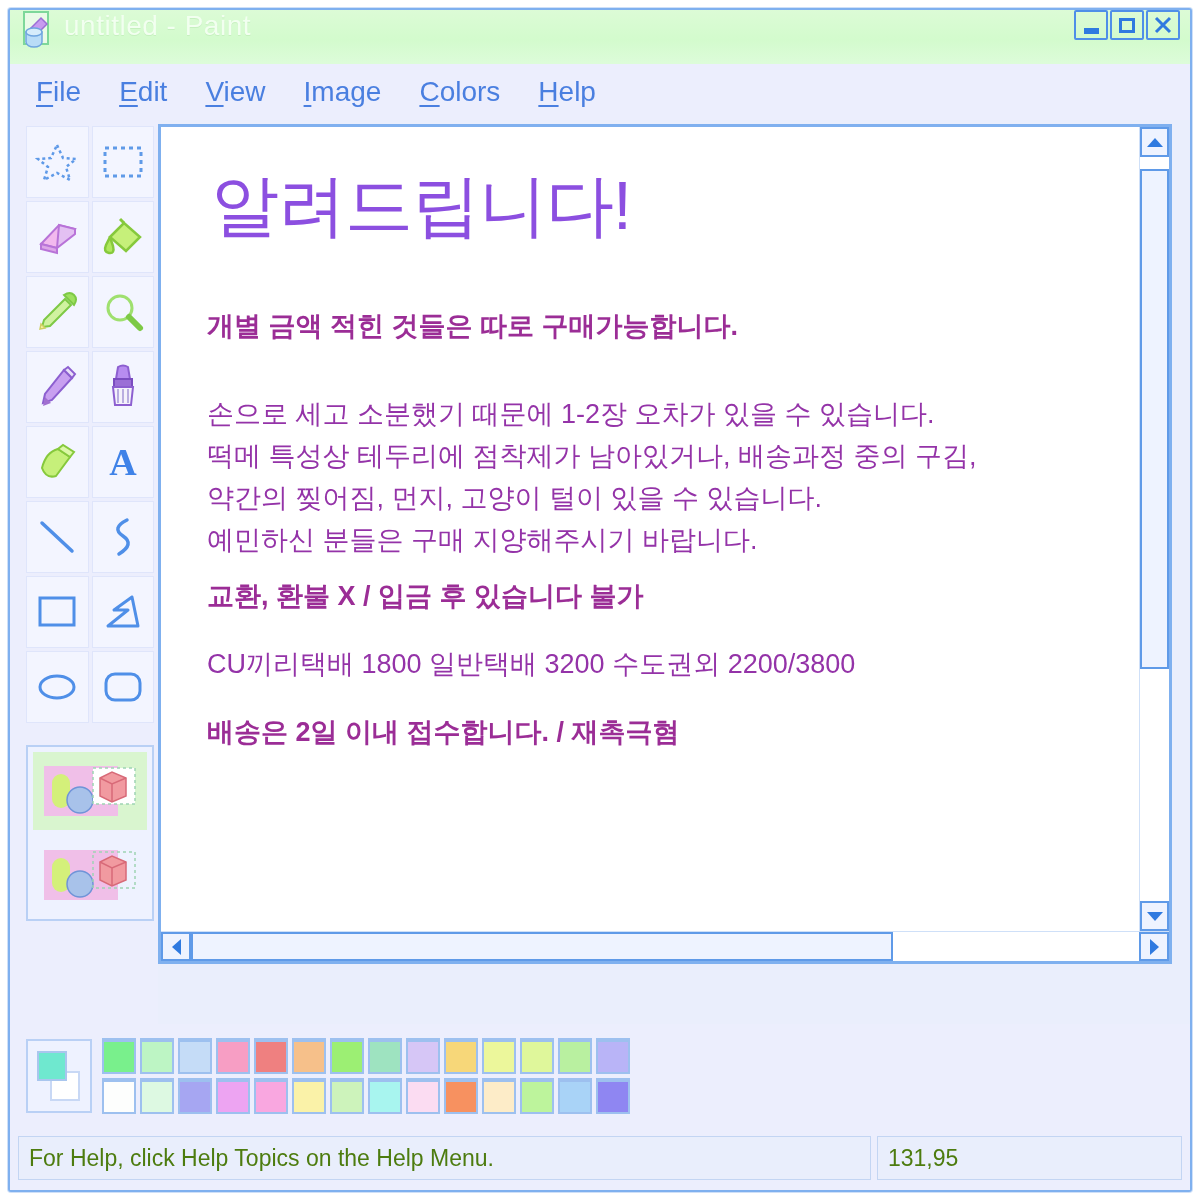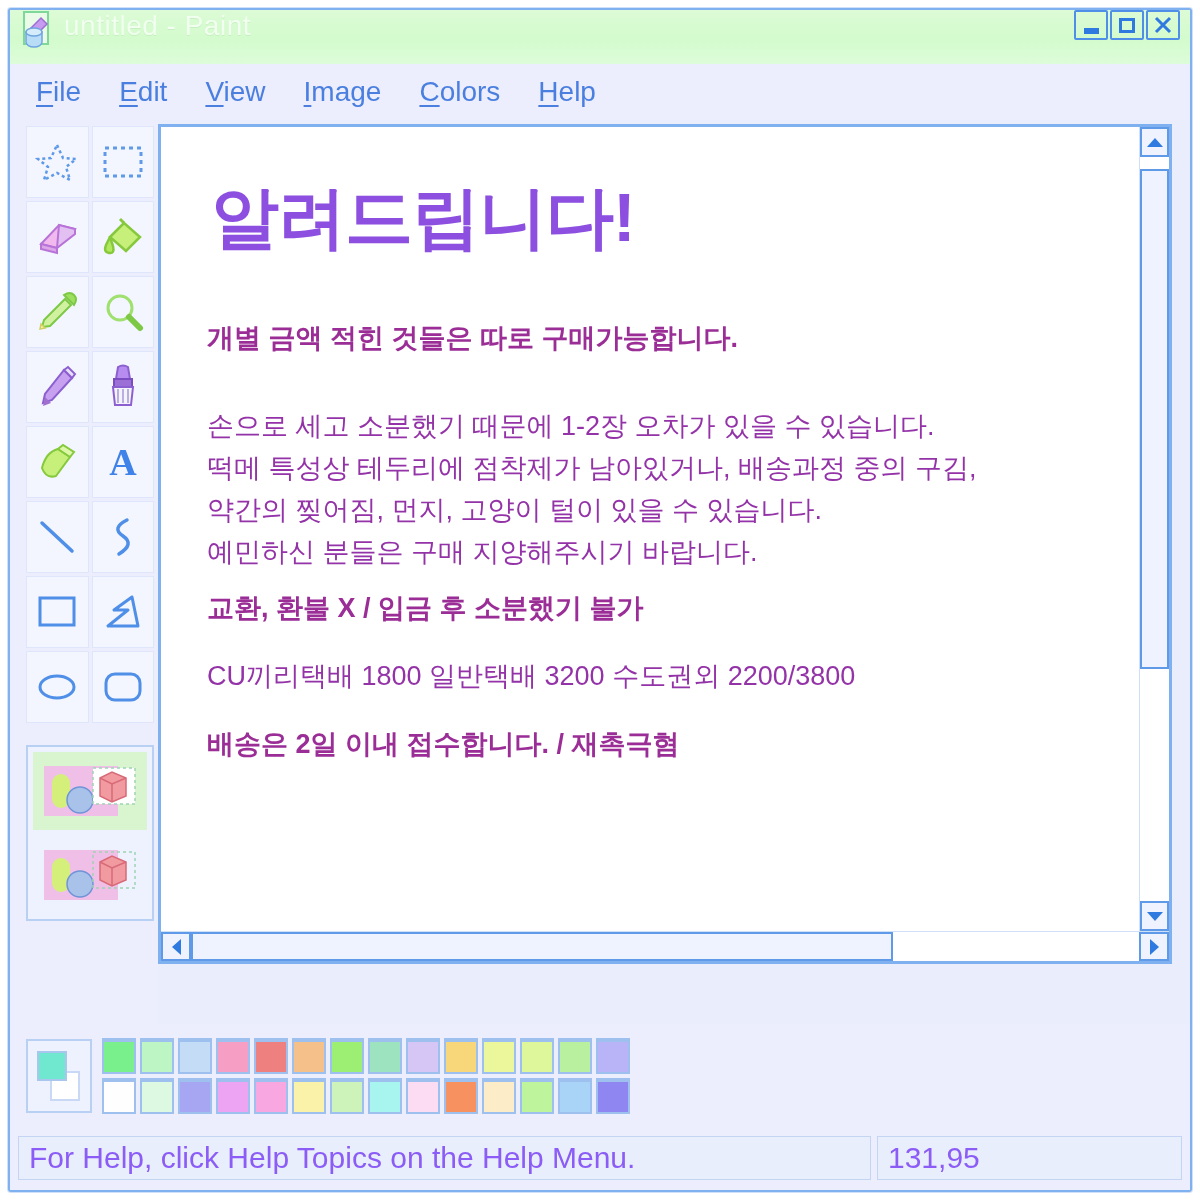--- a/index.html
+++ b/index.html
@@ -137,25 +137,25 @@
     flex: 1 1 auto;
     background: #ffffff;
     padding: 44px 0 0 46px;
     overflow: hidden;
     min-width: 0;
   }
 
   
   #heading {
     font-size: 68px;
-    font-weight: 700;
+    font-weight: 400;
     color: #8c4fe0;
     letter-spacing: -1px;
     line-height: 1;
-    margin: 12px 0 66px 4px;
+    margin: 0 0 66px 4px;
   }
   .para { margin: 0 0 0 0; }
   .line {
     font-size: 27px;
     line-height: 42px;
     color: #8f2f99;
     white-space: nowrap;
   }
   .line.bold { font-weight: 700; color: #9b2d96; }
   .line.light { font-weight: 400; color: #9433a8; }
@@ -251,22 +251,22 @@
     flex: 0 0 auto;
     height: 62px;
     background: #eceefd;
     display: flex; align-items: stretch;
     padding: 8px 8px 10px 8px;
     gap: 6px;
   }
   .status-cell {
     background: #e9eefc;
     border: 1px solid #c3d5f3;
-    color: #8b5cf6;
-    font-size: 30px;
+    color: #4d7c0f;
+    font-size: 23px;
     display: flex; align-items: center;
     padding: 0 10px;
     white-space: nowrap;
   }
   #status-help { flex: 1 1 auto; }
   #status-coord { width: 305px; flex: 0 0 305px; }
   #status-size  { width: 200px; flex: 0 0 200px; }
 </style>
 </head>
 <body>
@@ -494,21 +494,21 @@
           <div class="para">
             <div class="line light">손으로 세고 소분했기 때문에 1-2장 오차가 있을 수 있습니다.</div>
             <div class="line light">떡메 특성상 테두리에 점착제가 남아있거나, 배송과정 중의 구김,</div>
             <div class="line light">약간의 찢어짐, 먼지, 고양이 털이 있을 수 있습니다.</div>
             <div class="line light">예민하신 분들은 구매 지양해주시기 바랍니다.</div>
           </div>
 
           <div class="gap-sm"></div>
 
           <div class="para">
-            <div class="line bold">교환, 환불 X / 입금 후 소분했기 불가</div>
+            <div class="line bold">교환, 환불 X / 입금 후 있습니다 불가</div>
           </div>
 
           <div class="gap-md"></div>
 
           <div class="para">
             <div class="line light">CU끼리택배 1800 일반택배 3200 수도권외 2200/3800</div>
           </div>
 
           <div class="gap-md"></div>
 

